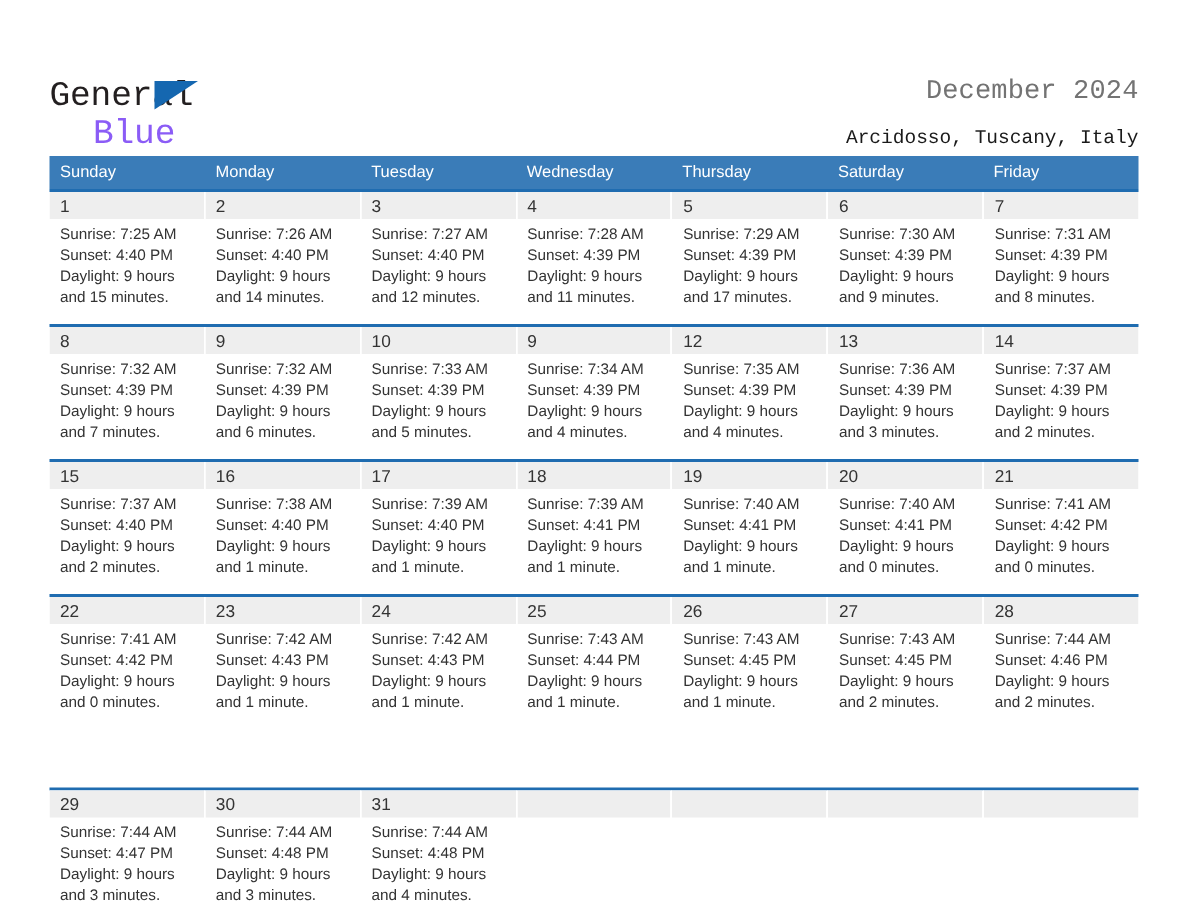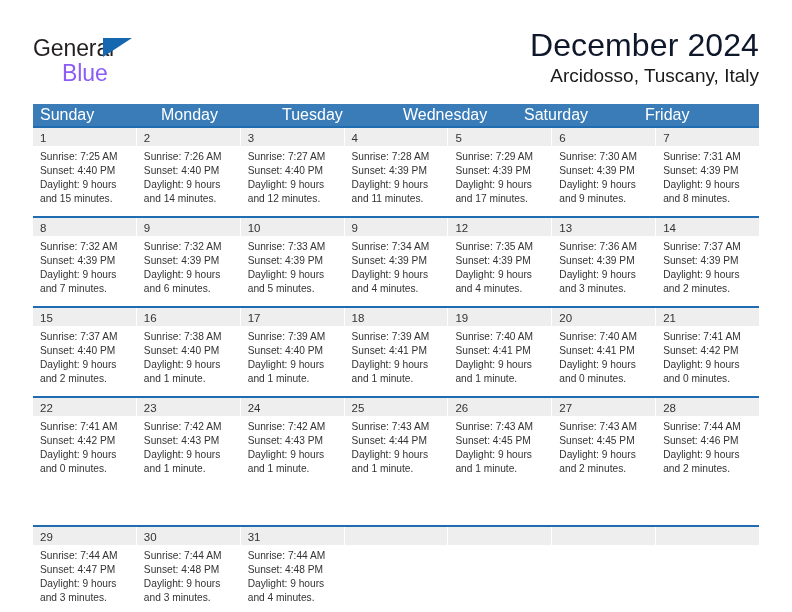--- a/index.html
+++ b/index.html
@@ -18,23 +18,24 @@
     width: 792px;
     height: 612px;
     background: #ffffff;
     overflow: hidden;
   }
 
   
   .header {
     position: absolute;
     left: 33px;
-    top: 28px;
+    top: 44px;
     right: 33px;
     height: 68px;
+    font-family: Liberation Mono, monospace;
   }
 
   .brand {
     position: absolute;
     left: 0;
     top: 8px;
     width: 190px;
     height: 56px;
   }
   .brand-top {
@@ -64,28 +65,28 @@
     letter-spacing: -0.1px;
   }
 
   .title-block {
     position: absolute;
     right: 0;
     top: 0;
     text-align: right;
   }
   .cal-title {
-    font-size: 32px;
+    font-size: 18px;
     line-height: 34px;
     font-weight: normal;
-    color: #0f172a;
+    color: #737373;
     letter-spacing: 0.1px;
   }
   .cal-subtitle {
-    font-size: 19px;
+    font-size: 13px;
     line-height: 20px;
     color: #1a1a1a;
     margin-top: 4px;
   }
 
   
   .calendar {
     position: absolute;
     left: 33px;
     top: 104px;
@@ -93,21 +94,21 @@
   }
 
   .weekday-row {
     display: flex;
     background: #3a7cb8;
     height: 22px;
   }
   .weekday {
     flex: 1 1 0;
     color: #ffffff;
-    font-size: 16px;
+    font-size: 11px;
     line-height: 22px;
     padding-left: 7px;
     white-space: nowrap;
   }
 
   .week-row {
     display: flex;
     border-top: 2px solid #1f6cb0;
     height: 90px;
   }
@@ -165,20 +166,21 @@
 
   </div>
 
   <div class="calendar">
 
     <div class="weekday-row">
       <div class="weekday">Sunday</div>
       <div class="weekday">Monday</div>
       <div class="weekday">Tuesday</div>
       <div class="weekday">Wednesday</div>
+      <div class="weekday">Thursday</div>
       <div class="weekday">Saturday</div>
       <div class="weekday">Friday</div>
     </div>
 
     <div class="week-row">
       <div class="day-cell">
         <div class="day-number-band"><span class="day-number">1</span></div>
         <div class="day-body">
           <span class="line">Sunrise: 7:25 AM</span>
           <span class="line">Sunset: 4:40 PM</span>

